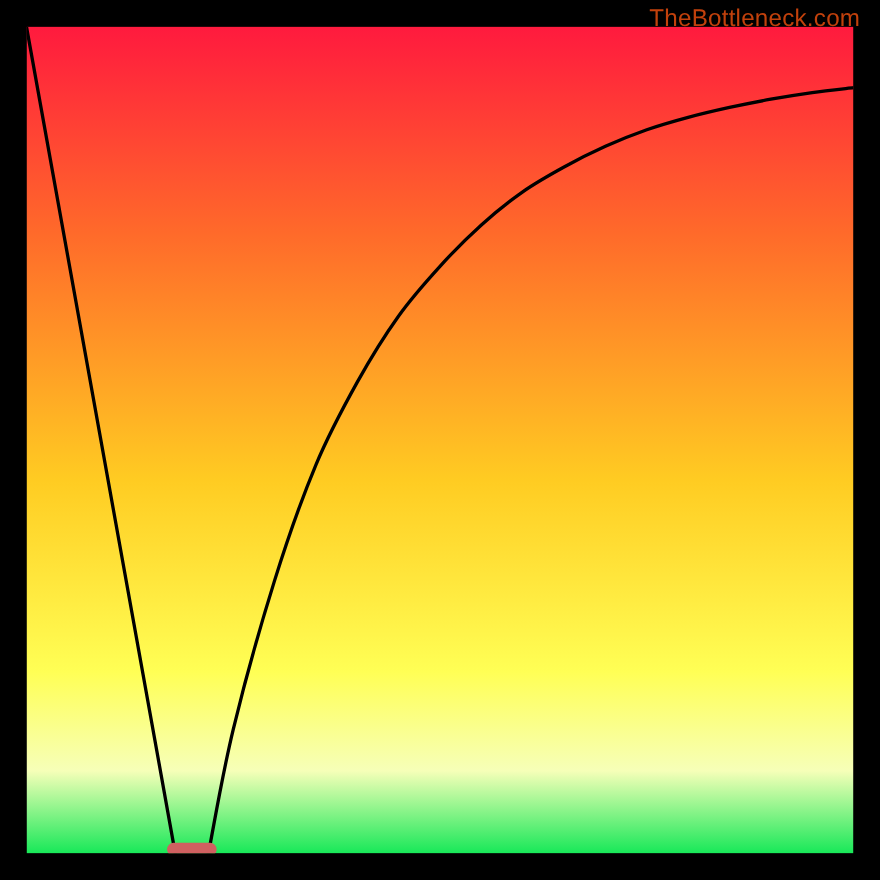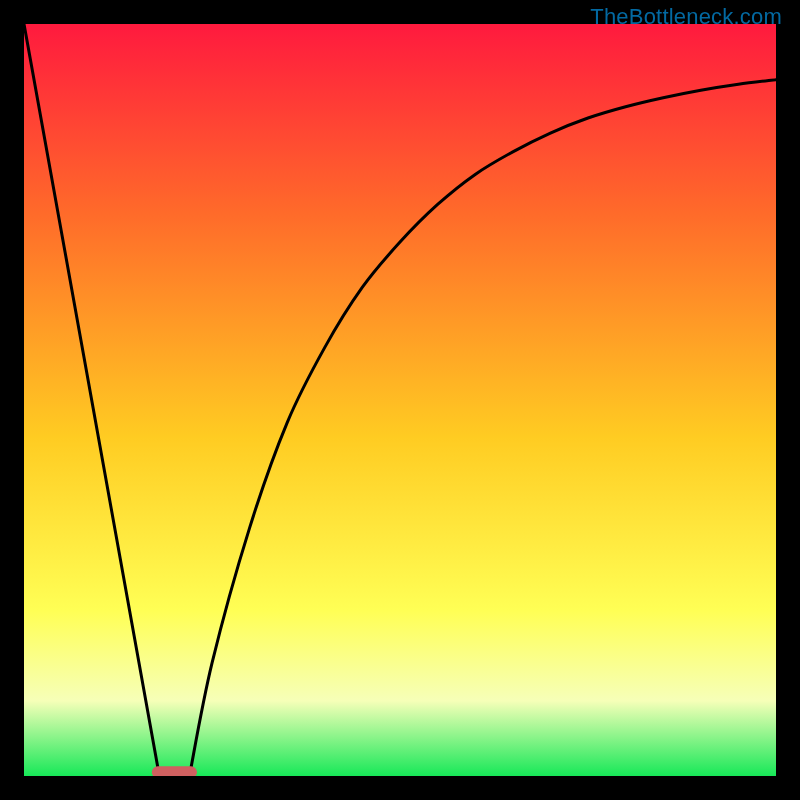--- a/index.html
+++ b/index.html
@@ -25,21 +25,21 @@
     height: 752px;
     overflow: hidden;
   }
   .plot-area svg {
     display: block;
   }
   .watermark {
     position: absolute;
     top: 4px;
     right: 18px;
-    color: #0369a1;
+    color: #c2410c;
     font-size: 22px;
     letter-spacing: 0.2px;
     font-weight: 400;
     user-select: none;
   }
 </style>
 </head>
 <body>
 
 <div class="frame">

